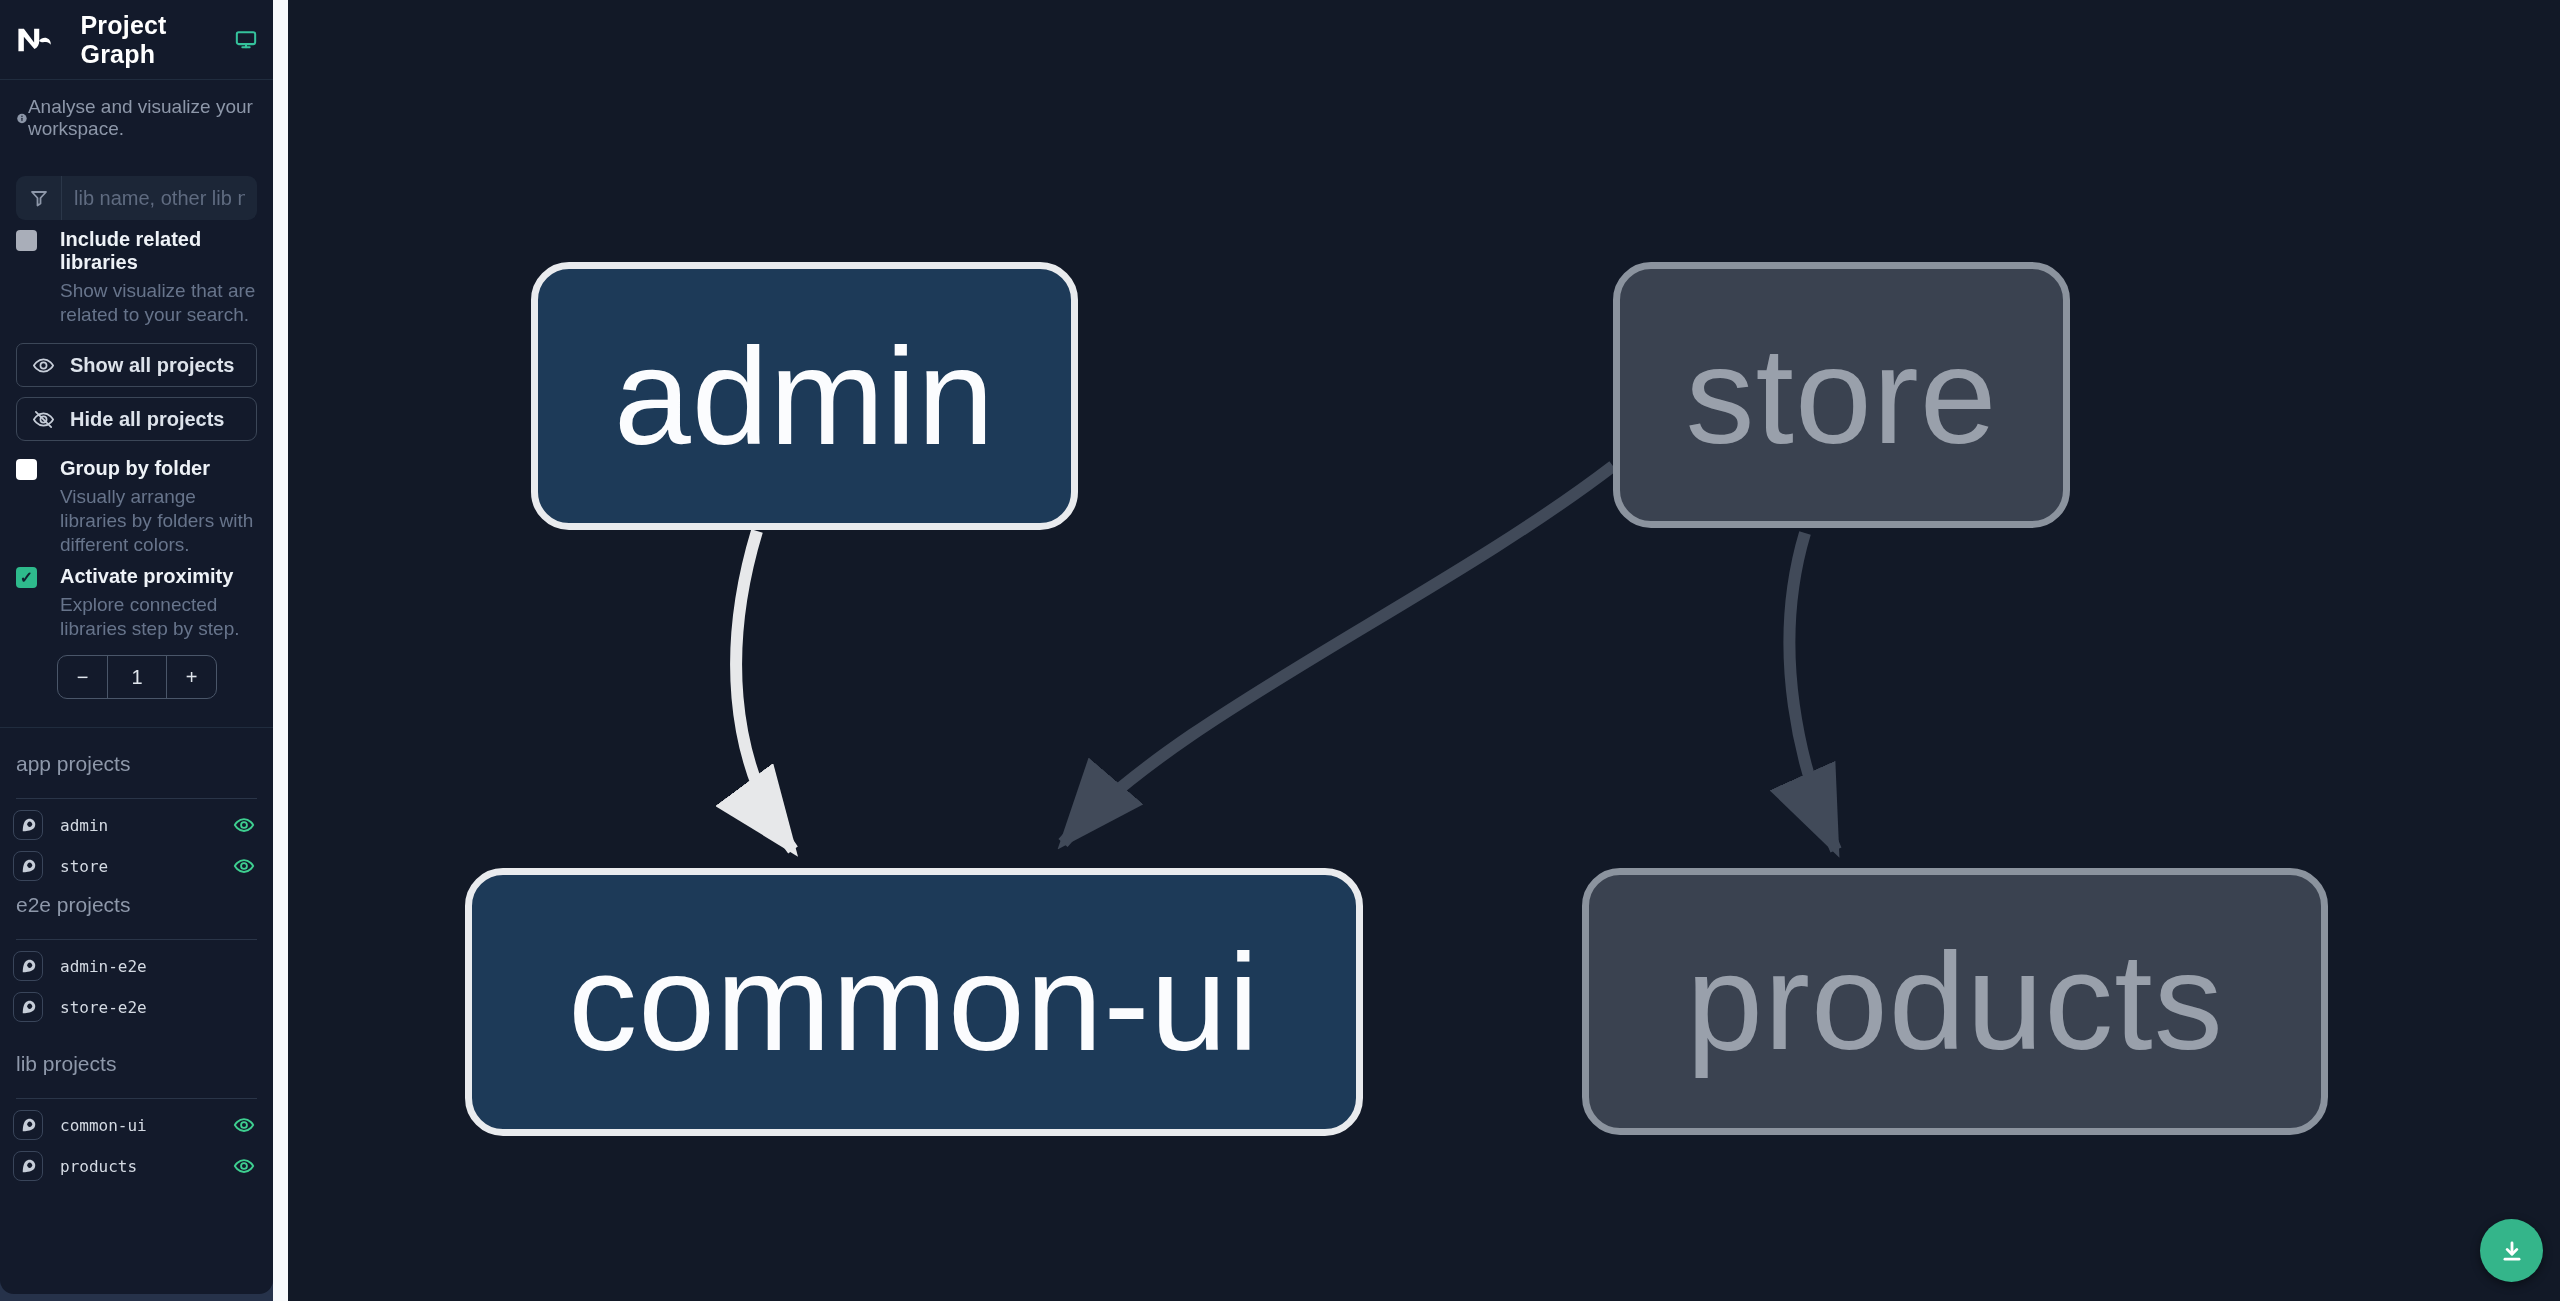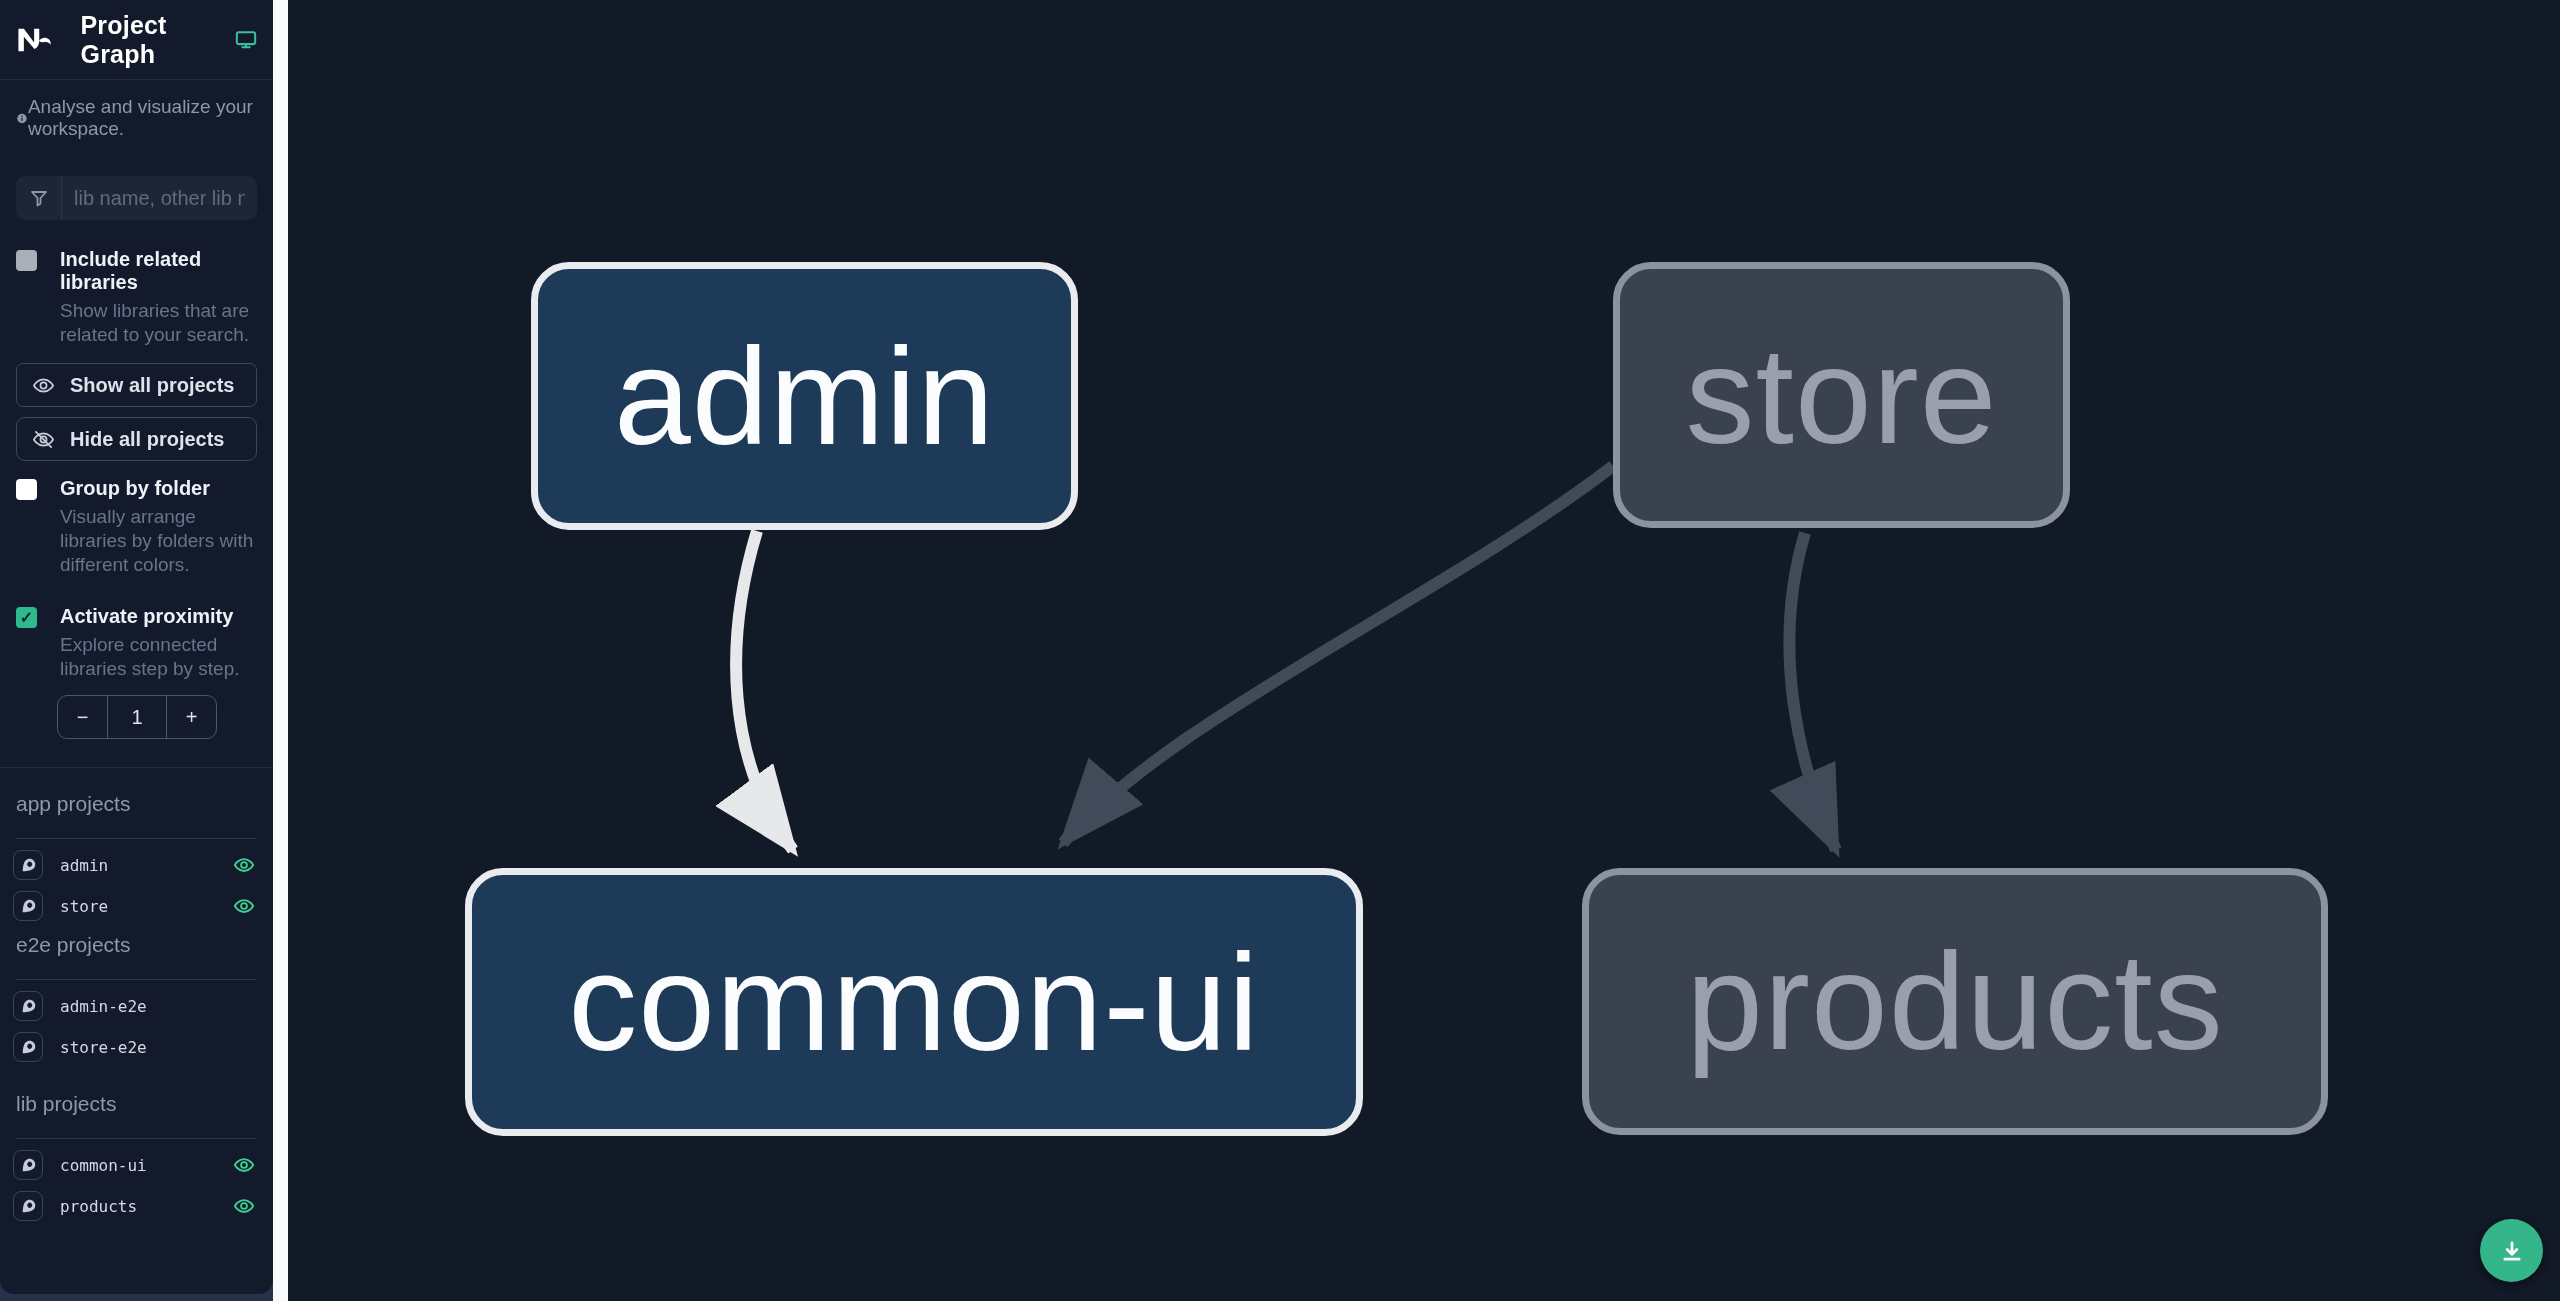--- a/index.html
+++ b/index.html
@@ -19,21 +19,21 @@
   .tagline { display:flex; align-items:center; margin:16px 16px 0; color:#8d97a9; font-size:19px; }
 
   .search-box { display:flex; align-items:center; margin:36px 16px 0; height:44px;
                 background:#1c2637; border-radius:9px; overflow:hidden; }
   .funnel-cell { width:46px; height:100%; display:flex; align-items:center; justify-content:center;
                  border-right:1px solid #2b3749; flex:none; }
   .search-box input { flex:1; min-width:0; background:transparent; border:none; outline:none;
                       color:#c7cfdb; font-size:20px; padding:0 12px; font-family:inherit; }
   .search-box input::placeholder { color:#5f6b80; }
 
-  .check-row { display:flex; padding:0 16px; margin-top:28px; }
+  .check-row { display:flex; padding:0 16px; margin-top:8px; }
   .checkbox { width:21px; height:21px; border-radius:4px; flex:none; margin-top:2px;
               display:flex; align-items:center; justify-content:center; }
   .checkbox.cb-gray { background:#a9aeb9; }
   .checkbox.cb-white { background:#ffffff; }
   .checkbox.cb-checked { background:#2eba8c; color:#10202f; font-size:16px; font-weight:700; }
   .check-texts { margin-left:23px; }
   .check-label { font-size:20px; font-weight:700; color:#eef2f7; }
   .check-desc { margin-top:5px; font-size:19px; line-height:24px; color:#67748b; max-width:215px; }
 
   .side-btn { display:flex; align-items:center; gap:15px; margin:10px 16px 0; height:44px;
@@ -118,21 +118,21 @@
             <path d="M3 4h14l-5.5 6v5.5l-3 2v-7.5z"></path>
           </svg>
         </span>
         <input type="text" placeholder="lib name, other lib name" style="">
       </div>
 
       <div class="check-row">
         <span class="checkbox cb-gray"></span>
         <div class="check-texts">
           <div class="check-label">Include related libraries</div>
-          <div class="check-desc">Show libraries that are related to your search.</div>
+          <div class="check-desc">Show visualize that are related to your search.</div>
         </div>
       </div>
 
       <button class="side-btn first">
         <svg width="23" height="23" viewBox="0 0 24 24" fill="none" stroke="#c6cdd8" stroke-width="1.8">
           <path d="M2 12s3.5-6.5 10-6.5S22 12 22 12s-3.5 6.5-10 6.5S2 12 2 12z"></path>
           <circle cx="12" cy="12" r="3.2"></circle>
         </svg>
         <span>Show all projects</span>
       </button>

